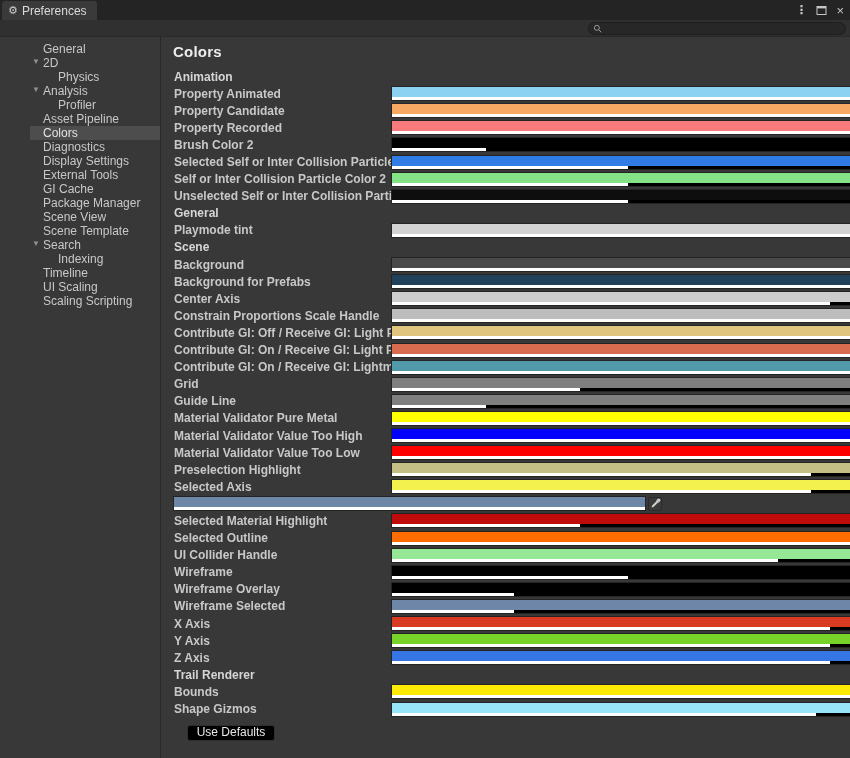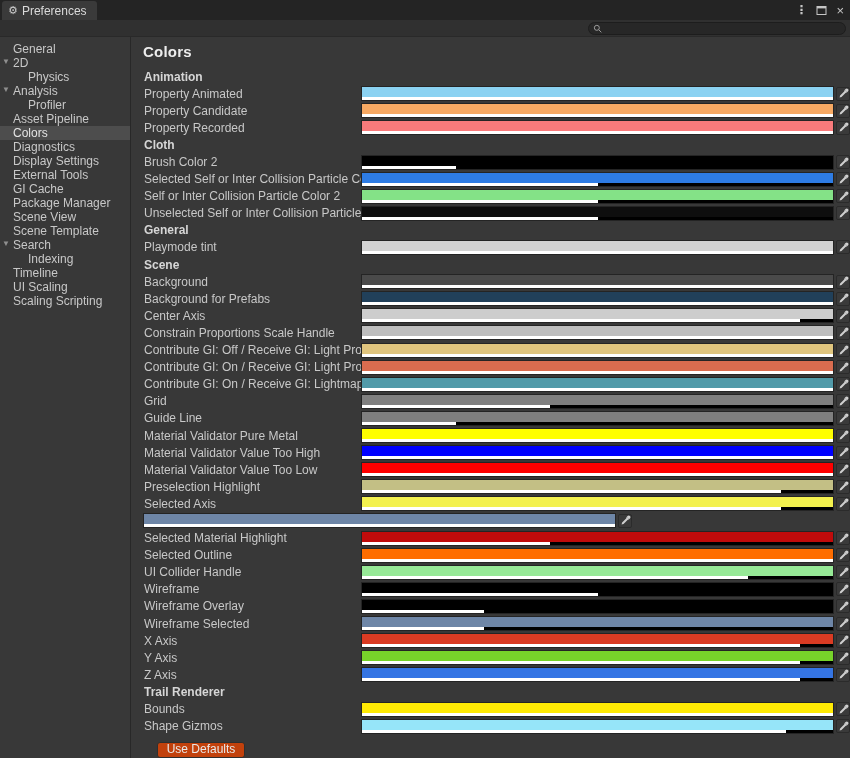--- a/index.html
+++ b/index.html
@@ -29,46 +29,46 @@
   
   .toolbar { height:17px; background:#303030; border-bottom:1px solid #292929; position:relative; }
   .search {
     position:absolute; left:588px; top:2px; width:258px; height:13px;
     background:#272727; border:1px solid #1D1D1D; border-radius:7px;
     display:flex; align-items:center; padding-left:4px;
   }
   .search input { flex:1; background:transparent; border:none; outline:none; color:#DDD; font-size:11px; height:11px; padding:0 6px 0 2px; }
 
   
-  .app-body { display:flex; height:721px; }
+  .app-body { display:flex; height:721px;padding-left:30px; }
   .sidebar { width:131px; flex:none; border-right:1px solid #282828; padding-top:5px; background:#383838; }
   .side-item { height:14px; display:flex; align-items:center; position:relative; font-size:12px; color:#C8C8C8; white-space:nowrap; }
   .side-item.lvl1 { padding-left:13px; }
   .side-item.lvl2 { padding-left:28px; }
   .side-item.selected { background:#4D4D4D; color:#E4E4E4; }
   .foldout { position:absolute; left:2px; top:2px; font-size:8px; color:#8F8F8F; line-height:1; }
 
   .content { flex:1; padding-top:4px; min-width:0; }
   .page-title { font-size:15px; font-weight:bold; color:#EDEDED; margin:2px 0 8px 12px; letter-spacing:.2px; }
 
-  .row { height:17.1px; display:flex; align-items:center; padding-left:13px; }
+  .row { height:17.1px; display:flex; align-items:center; padding-left:13px;font-weight:bold; }
   .section-header { font-weight:bold; color:#D6D6D6; font-size:12px; }
   .row-label { width:218px; flex:none; font-size:12px; color:#C8C8C8; white-space:nowrap; overflow:hidden; }
   .swatch { flex:none; width:471px; height:13px; outline:1px solid #242424; display:flex; flex-direction:column; overflow:hidden; }
   .sw-color { height:10px; }
   .sw-track { height:3px; background:#000; }
   .sw-fill  { height:3px; background:#FFF; }
   .eyedropper {
     flex:none; width:14px; height:14px; margin-left:3px;
     background:#3A3A3A; border:1px solid #2B2B2B; border-radius:2px;
     display:flex; align-items:center; justify-content:center;
   }
   .use-defaults {
     display:block; margin:7px 0 0 26px; width:88px; height:16px;
-    background:#c2410c; border:1px solid #2F2F2F; border-radius:3px;
+    background:#000000; border:1px solid #2F2F2F; border-radius:3px;
     color:#E8E8E8; font-size:12px; line-height:13px; text-align:center;
   }
 </style>
 </head>
 <body>
 
 <div class="titlebar">
   <div class="tab">
     <span class="gear">⚙</span>
     <span class="tab-title">Preferences</span>
@@ -202,23 +202,20 @@
               <div class="sw-fill" style="width: 100%;"></div>
             </div>
           </div>
           <button class="eyedropper">
             <svg width="11" height="11" viewBox="0 0 14 14">
               <path d="M8.8 2.6 L11.4 5.2 L10.3 6.3 L9.9 5.9 L4.5 11.3 L2 12 L2.7 9.5 L8.1 4.1 L7.7 3.7 Z" fill="#CFCFCF"></path>
               <path d="M9.6 1.4 a1.8 1.8 0 0 1 3 3 l-1.1 1.1 -3-3 Z" fill="#CFCFCF"></path>
             </svg>
           </button>
         </div>
-        <div class="row section-header">
-          <span>Cloth</span>
-        </div>
         <div class="row">
           <span class="row-label">Brush Color 2</span>
           <div class="swatch">
             <div class="sw-color" style="background: rgb(0, 0, 0);"></div>
             <div class="sw-track">
               <div class="sw-fill" style="width: 20%;"></div>
             </div>
           </div>
           <button class="eyedropper">
             <svg width="11" height="11" viewBox="0 0 14 14">

